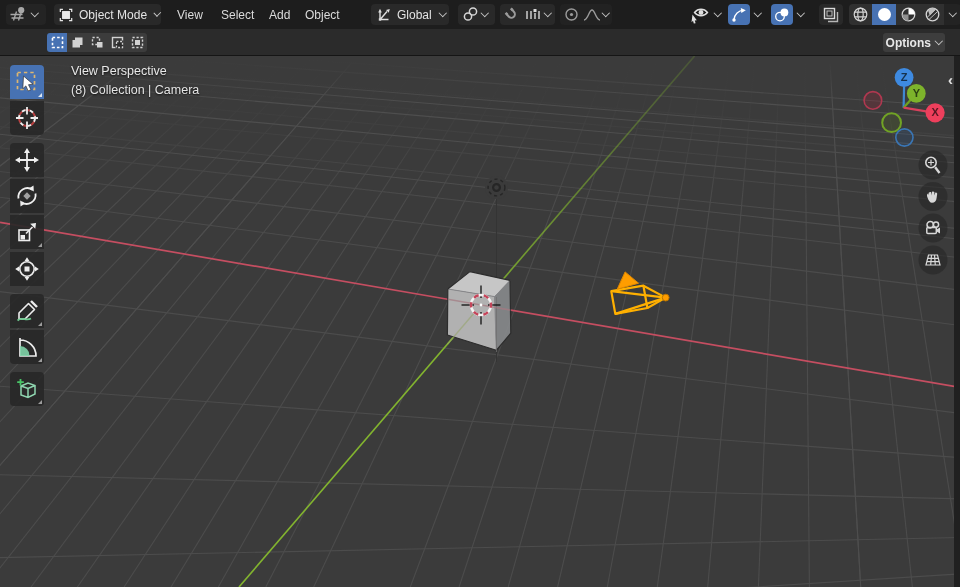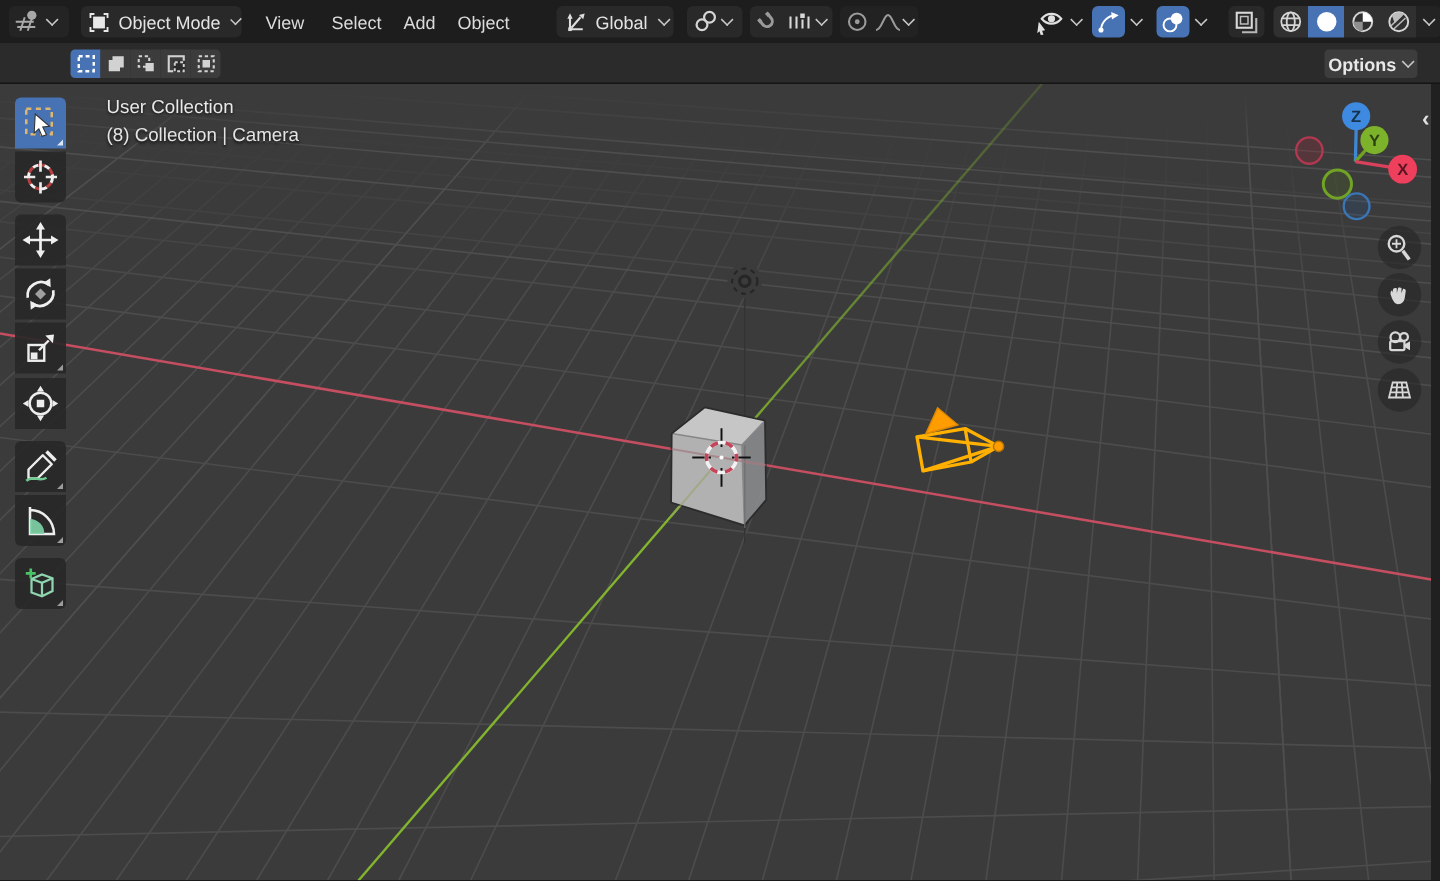--- a/index.html
+++ b/index.html
@@ -442,16 +442,16 @@
   <rect x="-6.2" y="-0.6" width="9.5" height="6" rx="1" fill="none" stroke="#d8d8d8" stroke-width="1.5"></rect>
   <path d="M3.6 1.5 L7 -0.5 L7 5.5 L3.6 3.5 Z" fill="#d8d8d8"></path>
  </g>
  <g transform="translate(81,202)">
   <circle cx="0" cy="0" r="14.5" fill="rgba(38,38,38,0.6)"></circle>
   <path d="M-4.5 -5 H4.5 L7 5 H-7 Z M-1.5 -5 L-2.3 5 M1.5 -5 L2.3 5 M-5.2 -1.7 H5.2 M-6 1.6 H6" fill="none" stroke="#d8d8d8" stroke-width="1.2"></path>
  </g>
 </svg>
 <div style="position:absolute;left:948px;top:71px;color:#e2e2e2;font-size:15px;font-weight:bold;">‹</div>
 
-<div class="vp-label" style="left:71px;top:64px;font-size:12.5px;">User Collection</div>
+<div class="vp-label" style="left:71px;top:64px;font-size:12.5px;">View Perspective</div>
 <div class="vp-label" style="left:71px;top:83px;font-size:12.5px;color:#e4e4e4;">(8) Collection | Camera</div>
 
 </div>
 
 </body></html>

